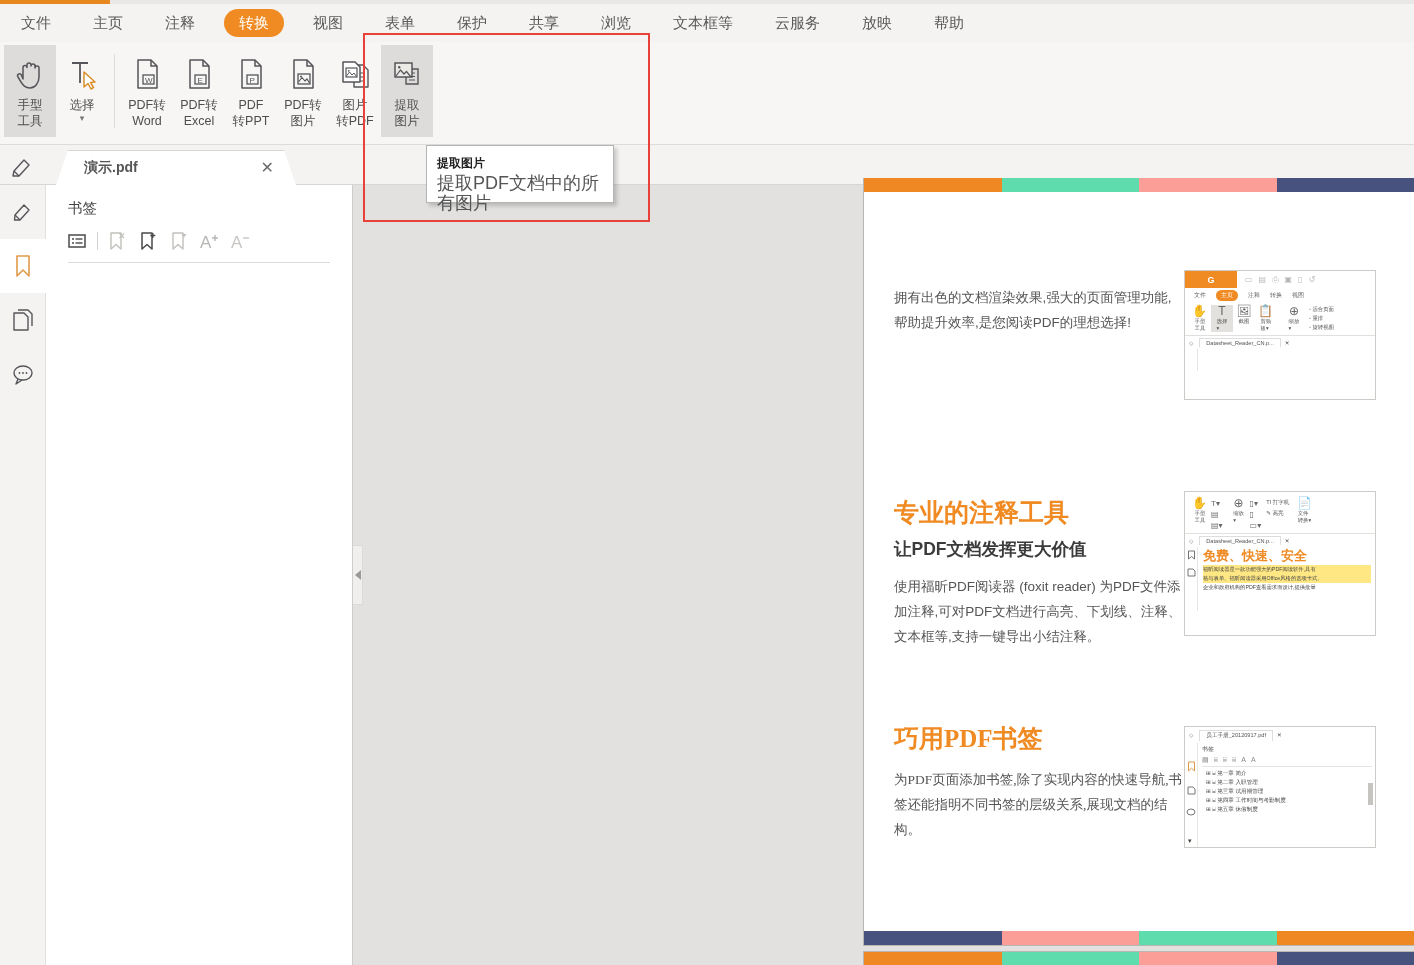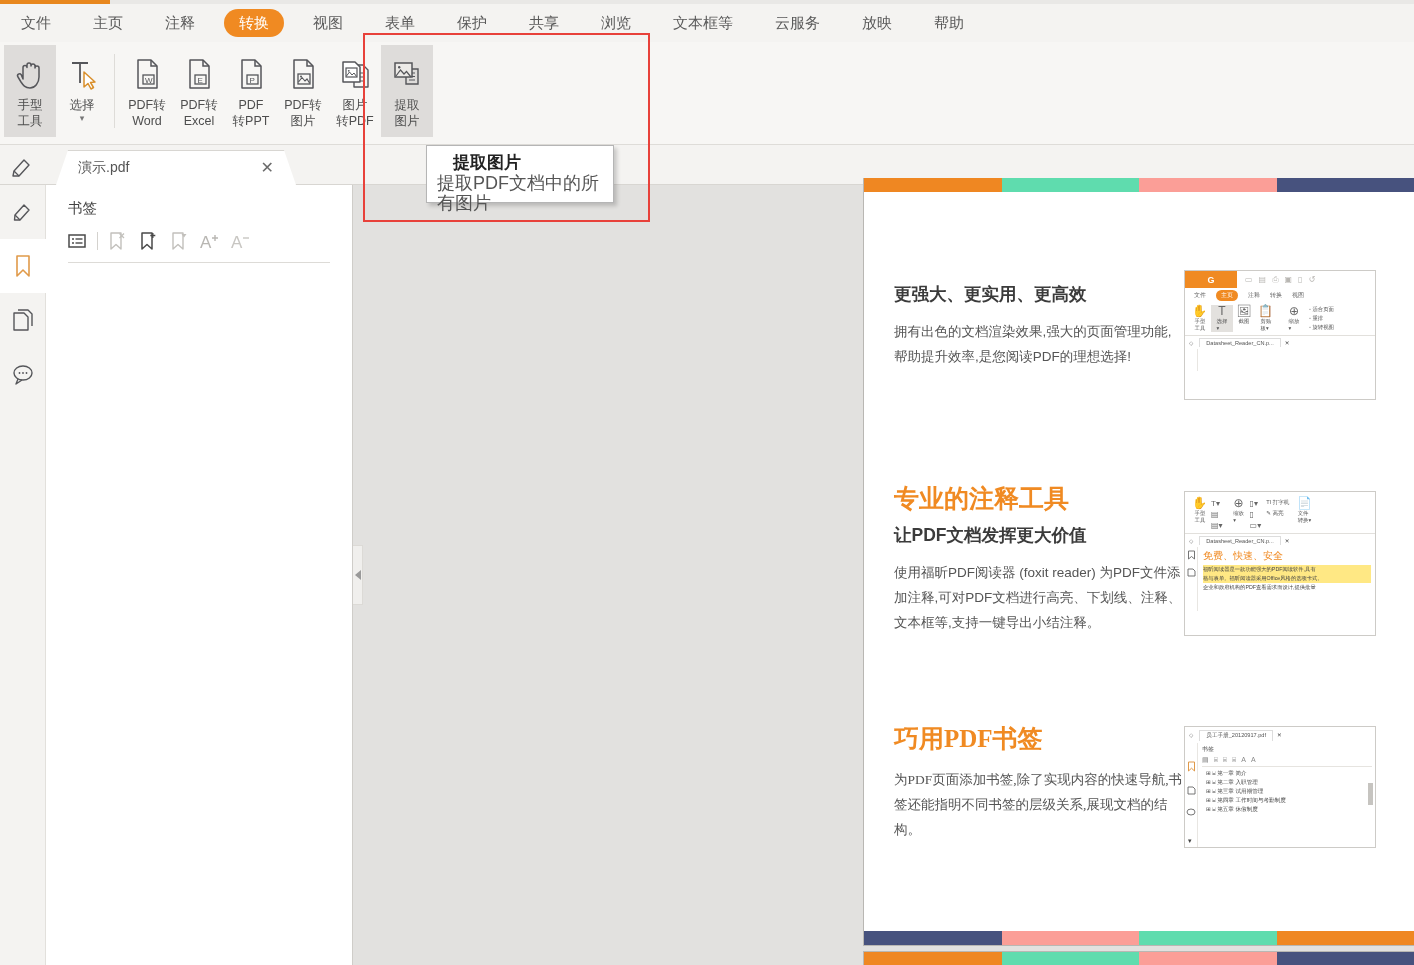--- a/index.html
+++ b/index.html
@@ -62,40 +62,40 @@
     border:2px solid #e8413a; pointer-events:none; z-index:40;
   }
 
   
   .tooltip {
     position:absolute; left:426px; top:145px; width:188px; height:58px;
     background:#ffffff; border:1px solid #b5b5b5;
     box-shadow:3px 3px 4px rgba(0,0,0,0.18);
     z-index:50; padding:7px 10px 0 10px;
   }
-  .tt-title { font-size:17px; color:#222; font-weight:bold; line-height:20px;margin-left:16px;}
+  .tt-title { font-size:12px; color:#222; font-weight:bold; line-height:20px;}
   .tt-desc { font-size:18px; color:#555; line-height:20px; }
 
   
   .tabstrip {
     position:absolute; left:0; top:145px; width:1414px; height:40px;
     background:#f4f3f1; border-bottom:1px solid #d8d6d2;
   }
   .tab-pencil {
     position:absolute; left:10px; top:155px; width:26px; height:22px; z-index:6;
   }
   .doc-tab {
     position:absolute; left:56px; top:150px; width:240px; height:35px;
     background:#ffffff; z-index:5;
     border-top:1px solid #d8d6d2;
     display:flex; align-items:center;
     -webkit-clip-path: polygon(12px 0, 228px 0, 240px 35px, 0 35px);
     clip-path: polygon(12px 0, 228px 0, 240px 35px, 0 35px);
   }
-  .doc-tab-label { font-size:14px; color:#555; margin-left:22px; }
+  .doc-tab-label { font-size:14px; color:#555; margin-left:28px;font-weight:bold; }
   .doc-tab-close {
     position:absolute; right:22px; font-size:16px; color:#6b6b6b;
     line-height:14px; cursor:default;
   }
 
   
   .rail {
     position:absolute; left:0; top:185px; width:46px; height:780px;
     background:#f4f3f1; border-right:1px solid #e2e0dc;
   }
@@ -400,21 +400,20 @@
 
     <div class="pdfpage">
       <div class="colorbar" id="doc-top-bar">
           <span style="background: rgb(239, 135, 34); width: 25%;"></span>
           <span style="background: rgb(95, 220, 174); width: 25%;"></span>
           <span style="background: rgb(251, 158, 151); width: 25%;"></span>
           <span style="background: rgb(71, 82, 126); width: 25%;"></span>
         </div>
 
       <div class="sec" style="top:95px;">
-        <div class="sec-h2">更强大、更实用、更高效</div>
         <div class="sec-p">拥有出色的文档渲染效果,强大的页面管理功能,帮助提升效率,是您阅读PDF的理想选择!</div>
       </div>
 
       <div class="mini" style="left:320px; top:92px; width:192px; height:130px;">
         <div class="mini-titlebar">
           <div class="mini-logo">G</div>
           <div class="mini-tbicons">
             <span>▭</span>
             <span>▤</span>
             <span>⎙</span>
@@ -447,21 +446,21 @@
           <span style="margin-right:6px; color:#666;">◇</span>
           <span style="border:1px solid #ddd; border-bottom:none; padding:1px 6px; background:#fff;">Datasheet_Reader_CN.p...</span>
           <span style="margin-left:4px; color:#444;">✕</span>
         </div>
         <div style="display:flex; height:22px;">
           <div class="mini-side"></div>
           <div style="flex:1; background:#fff;"></div>
         </div>
       </div>
 
-      <div class="sec" style="top:304px;">
+      <div class="sec" style="top:318px;">
         <div class="sec-h1">专业的注释工具</div>
         <div class="sec-h2">让PDF文档发挥更大价值</div>
         <div class="sec-p">使用福昕PDF阅读器 (foxit reader) 为PDF文件添加注释,可对PDF文档进行高亮、下划线、注释、文本框等,支持一键导出小结注释。</div>
       </div>
 
       <div class="mini" style="left:320px; top:313px; width:192px; height:145px;">
         <div class="mini-row" style="padding-top:5px;">
           <div class="mini-tool"><span class="g">✋</span>手型<br>工具</div>
           <div style="display:flex;flex-direction:column;gap:2px;font-size:8px;color:#666;line-height:9px;padding-top:2px;">
             <span>T▾</span>
@@ -489,21 +488,21 @@
         <div style="display:flex; height:64px;">
           <div class="mini-side">
             <svg width="9" height="10" viewBox="0 0 9 10">
                 <path d="M1.5 1 H7.5 V9 L4.5 6.5 L1.5 9 Z" fill="none" stroke="#666" stroke-width="0.9"></path>
               </svg>
             <svg width="9" height="10" viewBox="0 0 9 10">
                 <path d="M1 2 H6 L8 4 V9 H1 Z" fill="none" stroke="#666" stroke-width="0.9"></path>
               </svg>
           </div>
           <div style="flex:1; padding:3px 4px 0 5px;">
-            <div style="color:#f08a22; font-size:10px; font-weight:normal; line-height:12px;">免费、快速、安全</div>
+            <div style="color:#f08a22; font-size:13px; font-weight:bold; line-height:12px;">免费、快速、安全</div>
             <div style="margin-top:3px;" id="m2-lines">
                 <div class="hl-y" style="font-size: 5.3px; line-height: 9px; color: rgb(68, 68, 68); white-space: nowrap; overflow: hidden;">福昕阅读器是一款功能强大的PDF阅读软件,具有</div>
                 <div class="hl-y" style="font-size: 5.3px; line-height: 9px; color: rgb(68, 68, 68); white-space: nowrap; overflow: hidden;">格与表单。福昕阅读器采用Office风格的选项卡式,</div>
                 <div style="font-size: 5.3px; line-height: 9px; color: rgb(68, 68, 68); white-space: nowrap; overflow: hidden;">企业和政府机构的PDF查看需求而设计,提供批量</div>
               </div>
           </div>
         </div>
       </div>
 
       <div class="sec" style="top:545px;font-family:Liberation Serif, serif;">

